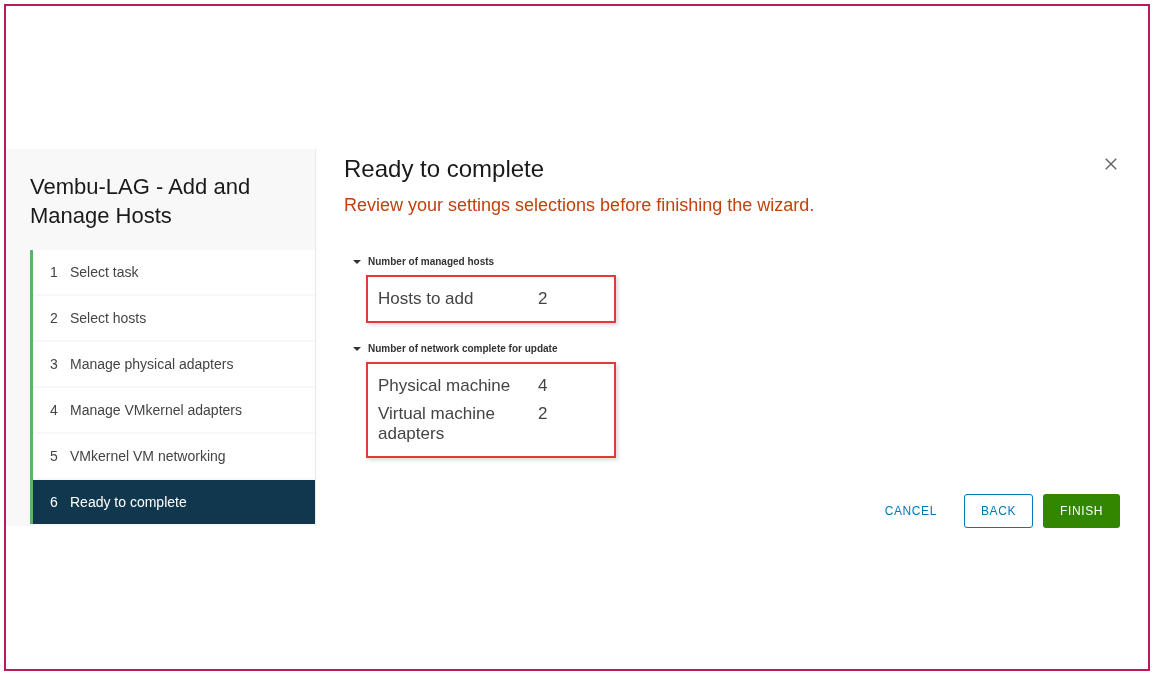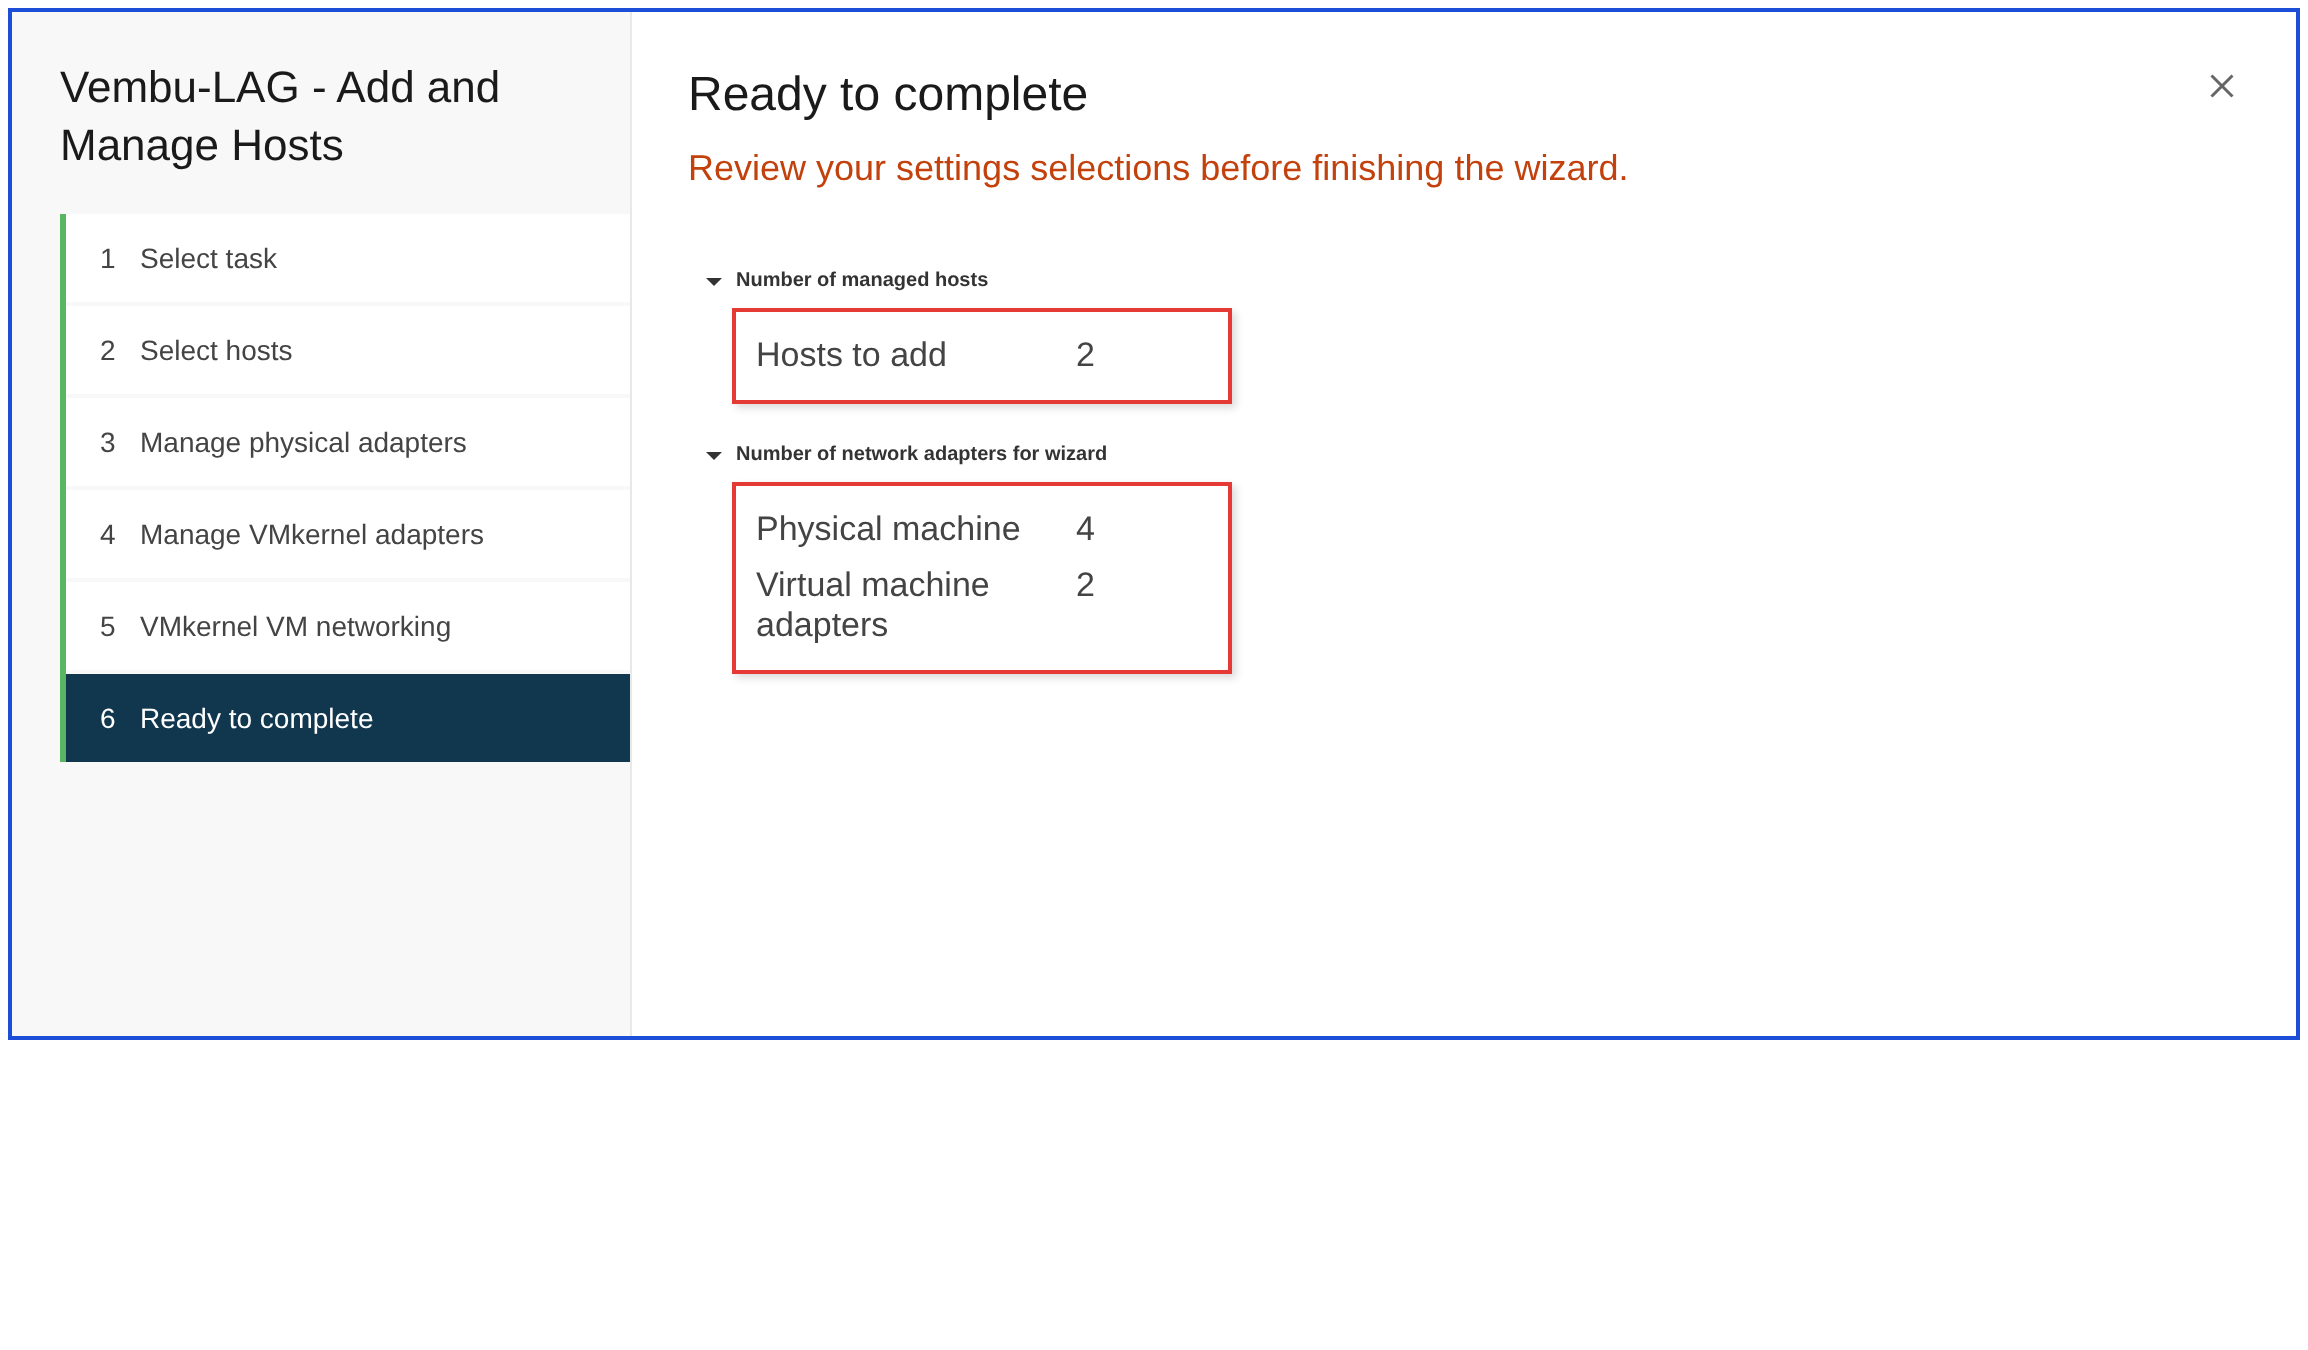--- a/index.html
+++ b/index.html
@@ -1,17 +1,17 @@
 <!DOCTYPE html>
 <html><head>
   <meta charset="utf-8">
   <style>
     * { box-sizing: border-box; margin: 0; padding: 0; font-family: -apple-system, BlinkMacSystemFont, "Segoe UI", Arial, sans-serif; }
     body { background: #fff; padding: 4px; }
-    .outer-frame { border: 2px solid #1d4ed8; width: 1146px; height: 516px; display: flex; overflow: hidden; }
+    .outer-frame { border: 2px solid #be185d; width: 1146px; height: 667px; display: flex; overflow: hidden; align-items: center; }
     
     .sidebar { width: 310px; background: #f8f8f8; padding: 24px 0 0 0; border-right: 1px solid #e8e8e8; }
     .sidebar-title { font-size: 22px; font-weight: 400; color: #1a1a1a; padding: 0 24px 20px 24px; line-height: 1.3; }
     
     .steps { position: relative; margin-left: 24px; }
     .steps::before { content: ""; position: absolute; left: 0; top: 0; bottom: 0; width: 3px; background: #5ab562; }
     .step { display: flex; align-items: center; padding: 14px 18px 14px 20px; margin-bottom: 2px; font-size: 14px; color: #444; cursor: pointer; background: #fff; }
     .step.active { background: #11374f; color: #fff; }
     .step-num { width: 20px; flex-shrink: 0; }
     .step-label { }
@@ -108,31 +108,36 @@
         </div>
       </div>
 
       <div class="section">
         <div class="section-header">
           <span class="chev">
             <svg viewBox="0 0 10 10" fill="currentColor">
                 <path d="M1 3 L5 7 L9 3 Z"></path>
               </svg>
           </span>
-          <span>Number of network adapters for wizard</span>
+          <span>Number of network complete for update</span>
         </div>
         <div class="highlight-box">
           <div class="kv-row">
             <span class="kv-label">Physical machine</span>
             <span class="kv-value">4</span>
           </div>
           <div class="kv-row">
             <span class="kv-label">Virtual machine adapters</span>
             <span class="kv-value">2</span>
           </div>
         </div>
       </div>
 
     </div>
 
+    <div class="footer">
+      <button class="btn btn-cancel">CANCEL</button>
+      <button class="btn btn-back">BACK</button>
+      <button class="btn btn-finish">FINISH</button>
+    </div>
   </div>
 
 </div>
 
 </body></html>

